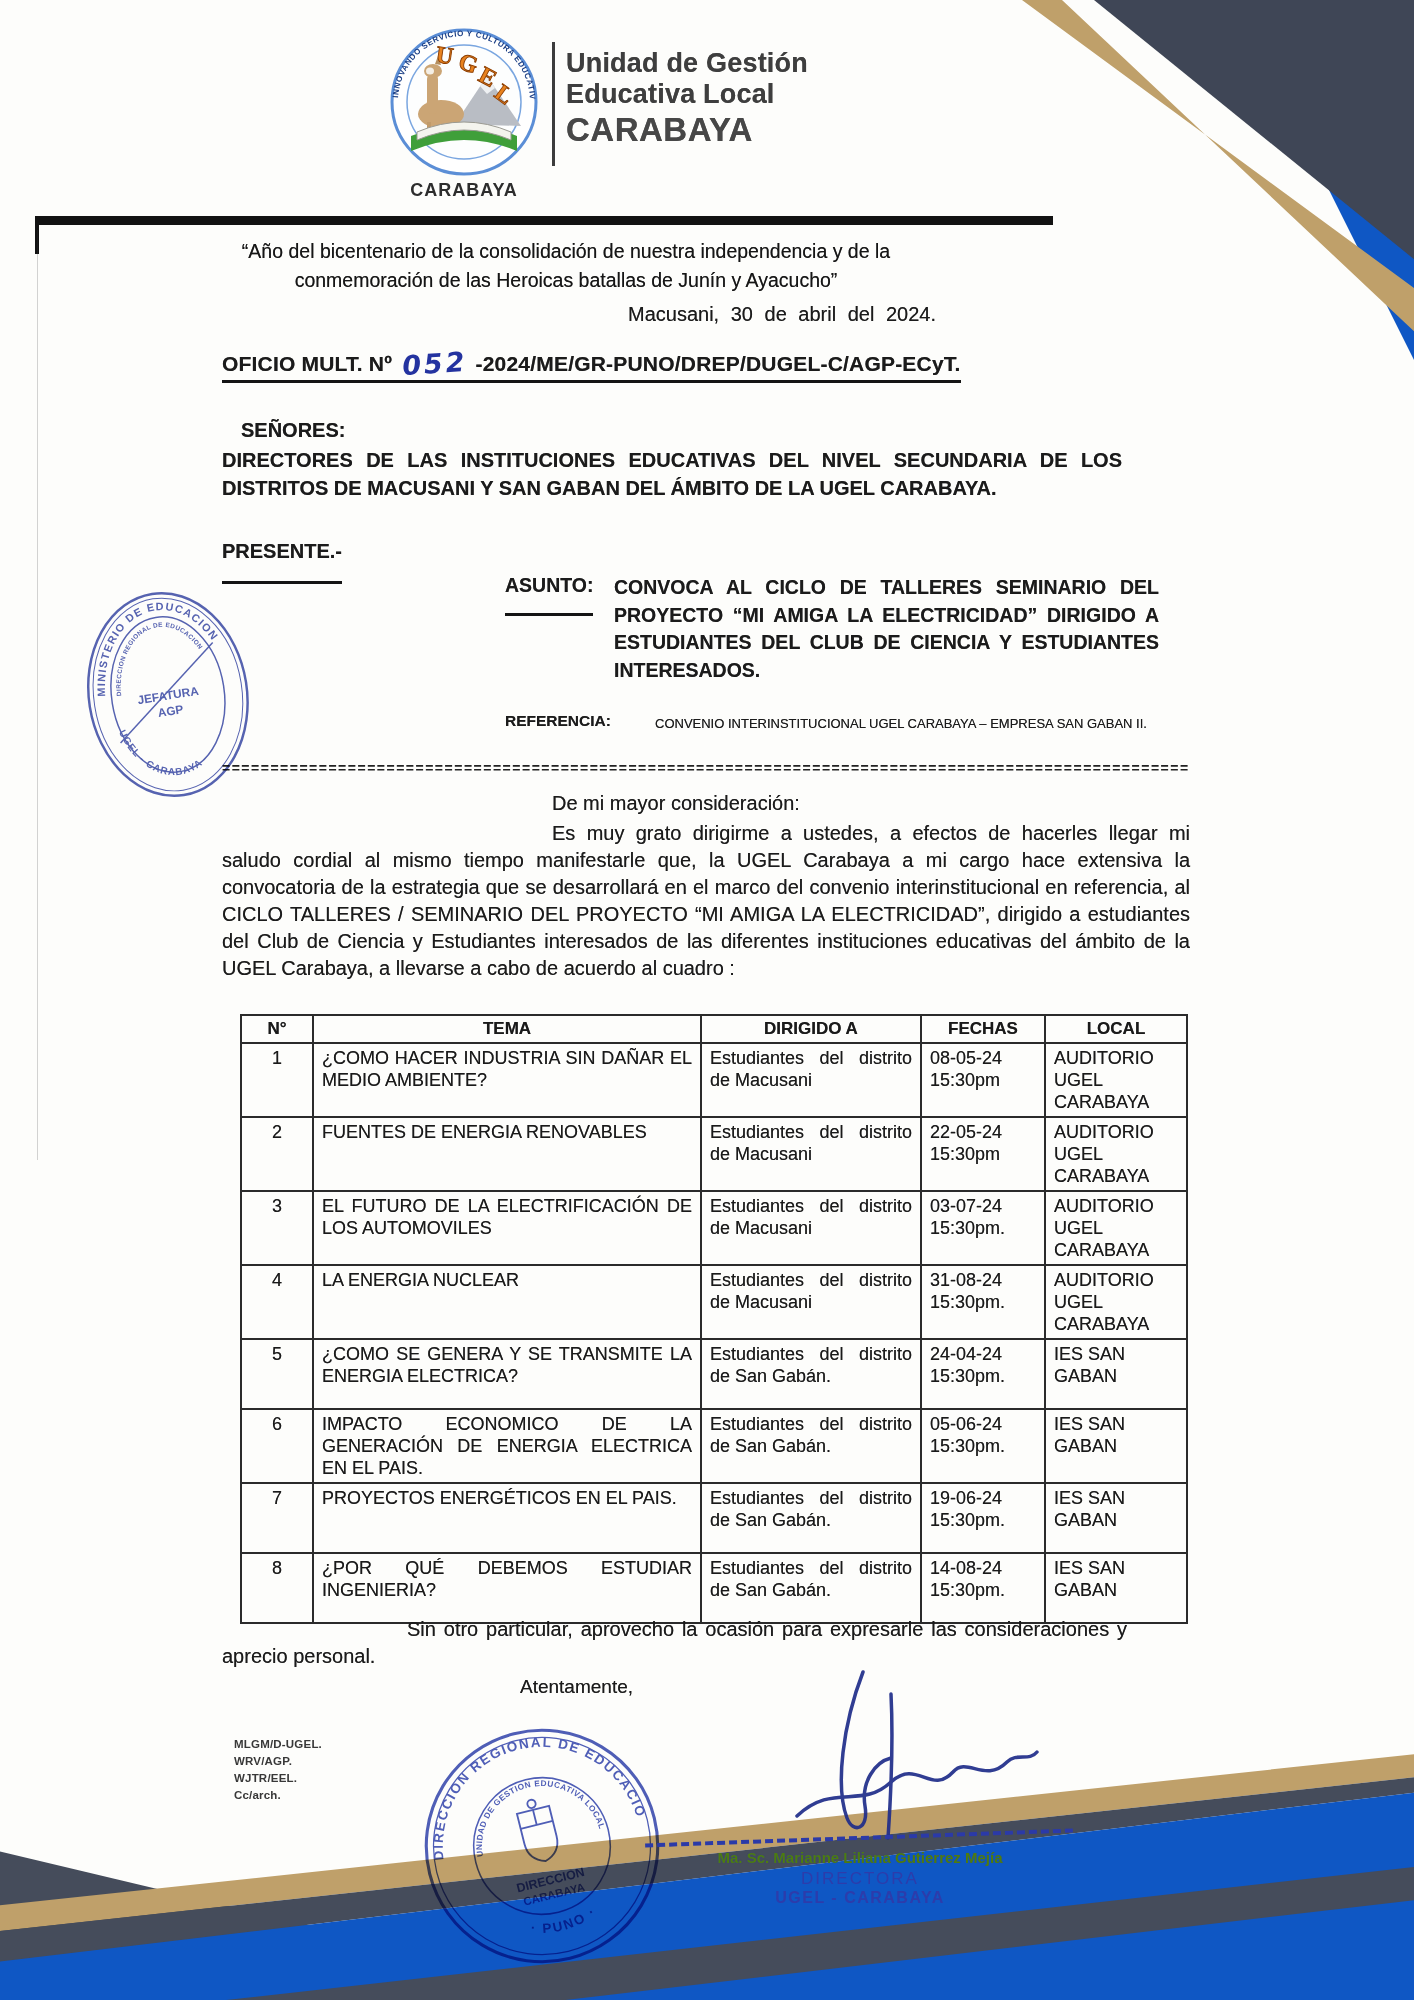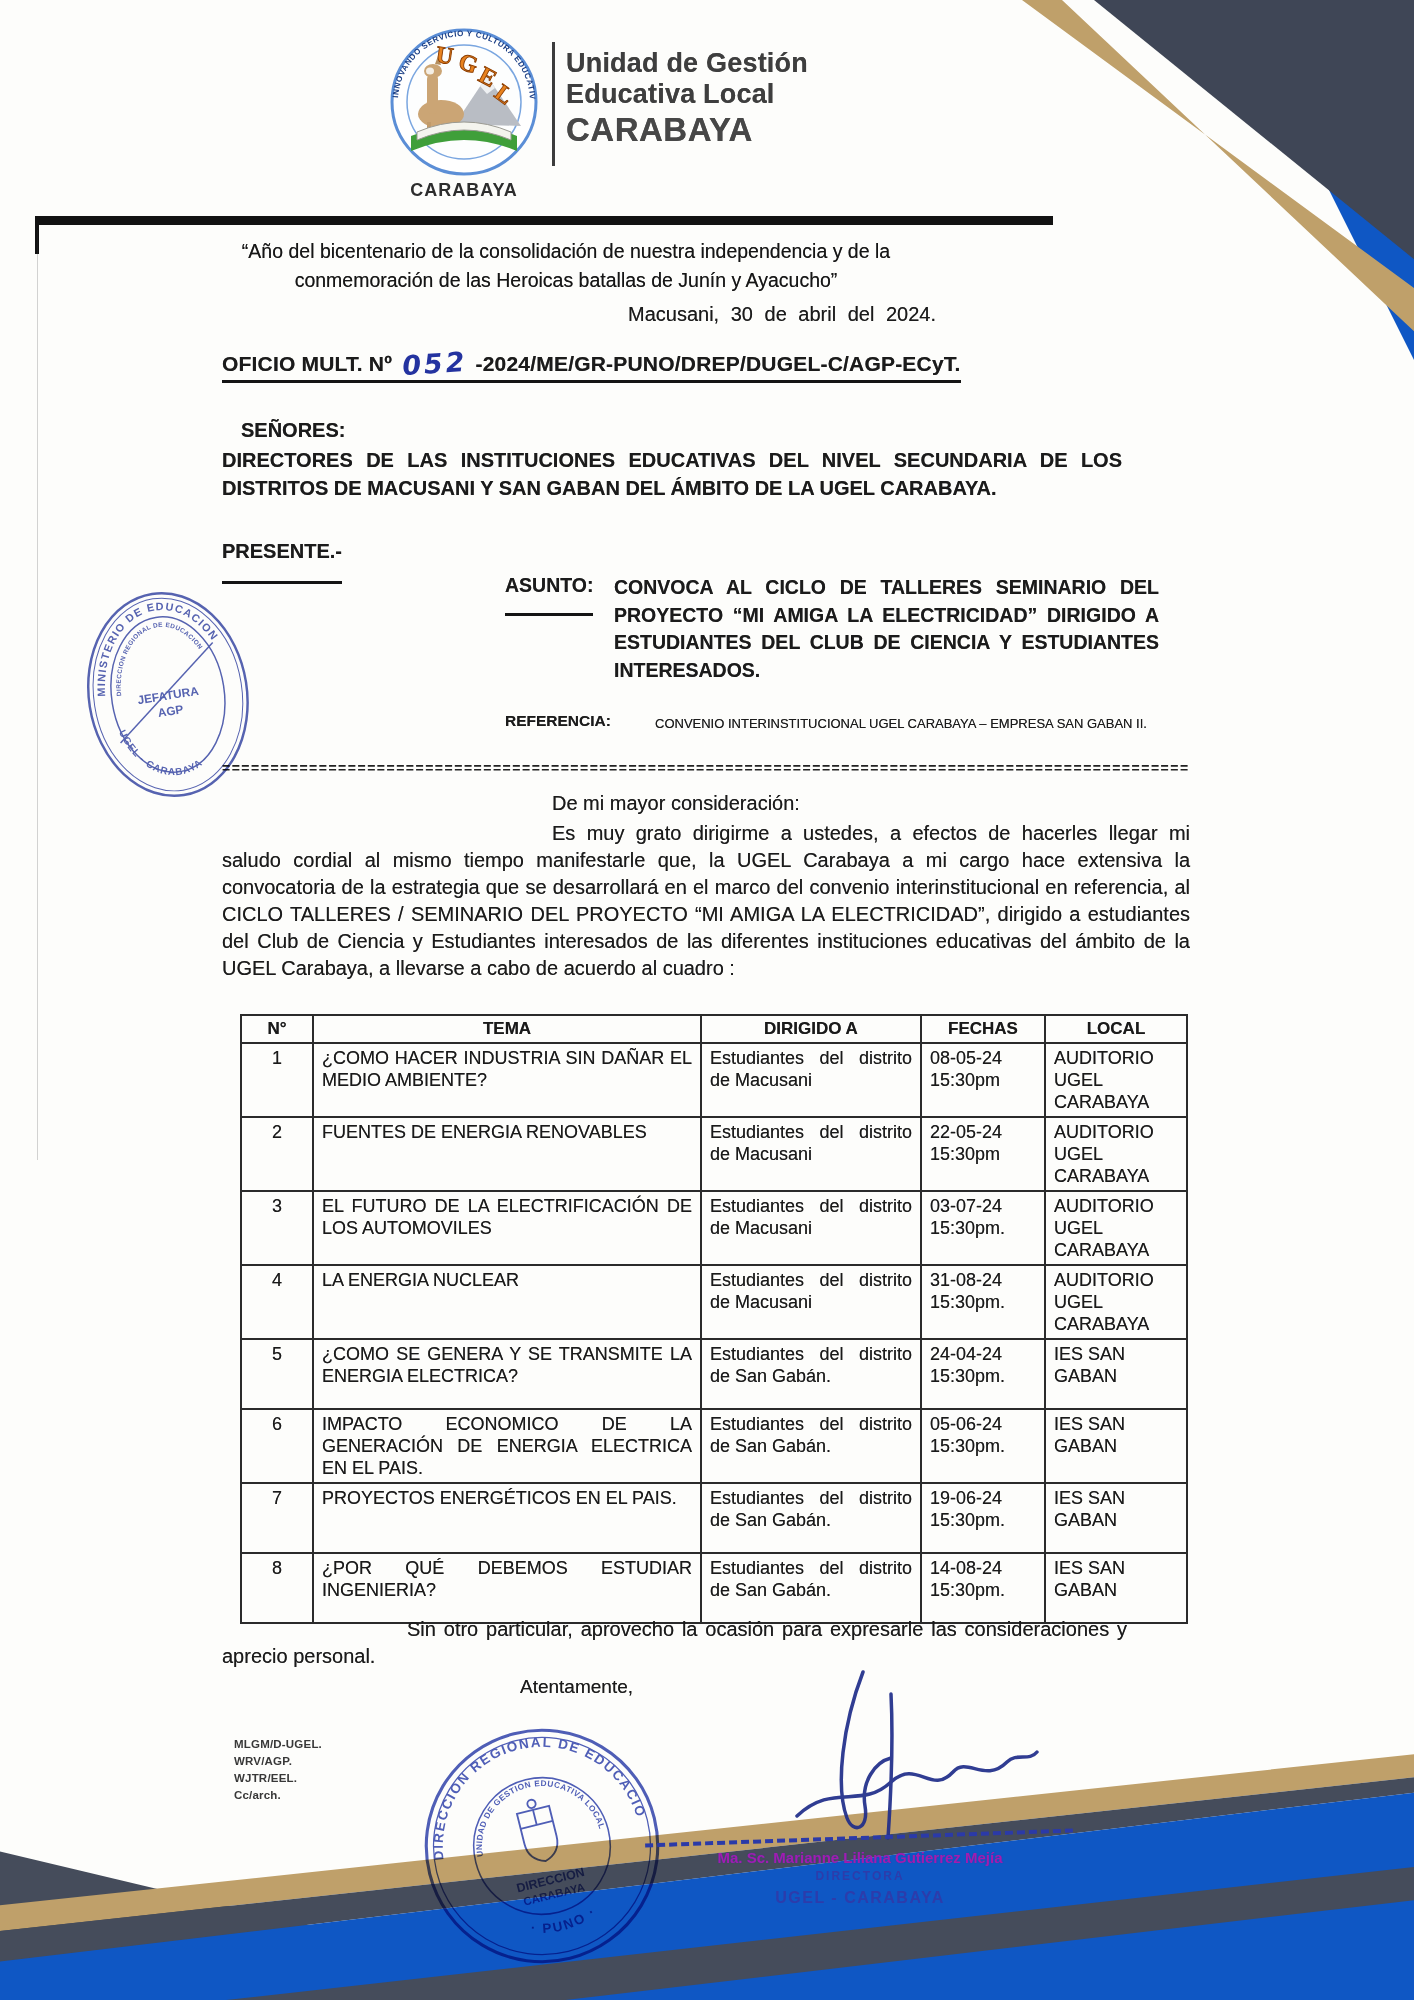--- a/index.html
+++ b/index.html
@@ -64,23 +64,23 @@
 
   
   .closing{left:222px;top:1616px;width:905px;font-size:20px;line-height:27px;text-align:justify;text-indent:185px;z-index:2;}
   .atentamente{left:520px;top:1676px;font-size:19px;z-index:2;}
   .initials{left:234px;top:1736px;font-size:11.5px;line-height:17px;color:#383838;font-weight:bold;z-index:2;letter-spacing:.2px;}
   .stamp{mix-blend-mode:multiply;z-index:3;}
   .stamp1{left:84px;top:588px;width:168px;height:214px;transform:rotate(-9deg);opacity:.85;}
   .stamp2{left:418px;top:1722px;width:248px;height:248px;transform:rotate(-14deg);opacity:.9;}
   .sig-strokes{left:745px;top:1664px;width:300px;height:190px;z-index:4;}
   .sig-dash{left:645px;top:1836px;width:428px;border-top:4px dashed #2b3aa8;transform:rotate(-2deg);z-index:4;}
-  .sig-name{left:640px;top:1849px;width:440px;text-align:center;font-size:15px;font-weight:bold;color:#a21caf;z-index:4;
+  .sig-name{left:640px;top:1849px;width:440px;text-align:center;font-size:15px;font-weight:bold;color:#4d7c0f;z-index:4;
             text-shadow:0 0 1px rgba(45,60,171,.7);}
-  .sig-title{left:640px;top:1869px;width:440px;text-align:center;font-size:12px;font-weight:bold;color:#2d3cab;letter-spacing:2px;z-index:4;}
+  .sig-title{left:640px;top:1869px;width:440px;text-align:center;font-size:17px;font-weight:normal;color:#2d3cab;letter-spacing:2px;z-index:4;}
   .sig-org{left:640px;top:1889px;width:440px;text-align:center;font-size:16px;font-weight:bold;color:#2d3cab;letter-spacing:1.5px;z-index:4;}
 </style>
 </head>
 <body>
 
 <div id="page">
 
   <div class="decor decor-tr">
     <div class="blue"></div>
     <div class="slate"></div>

